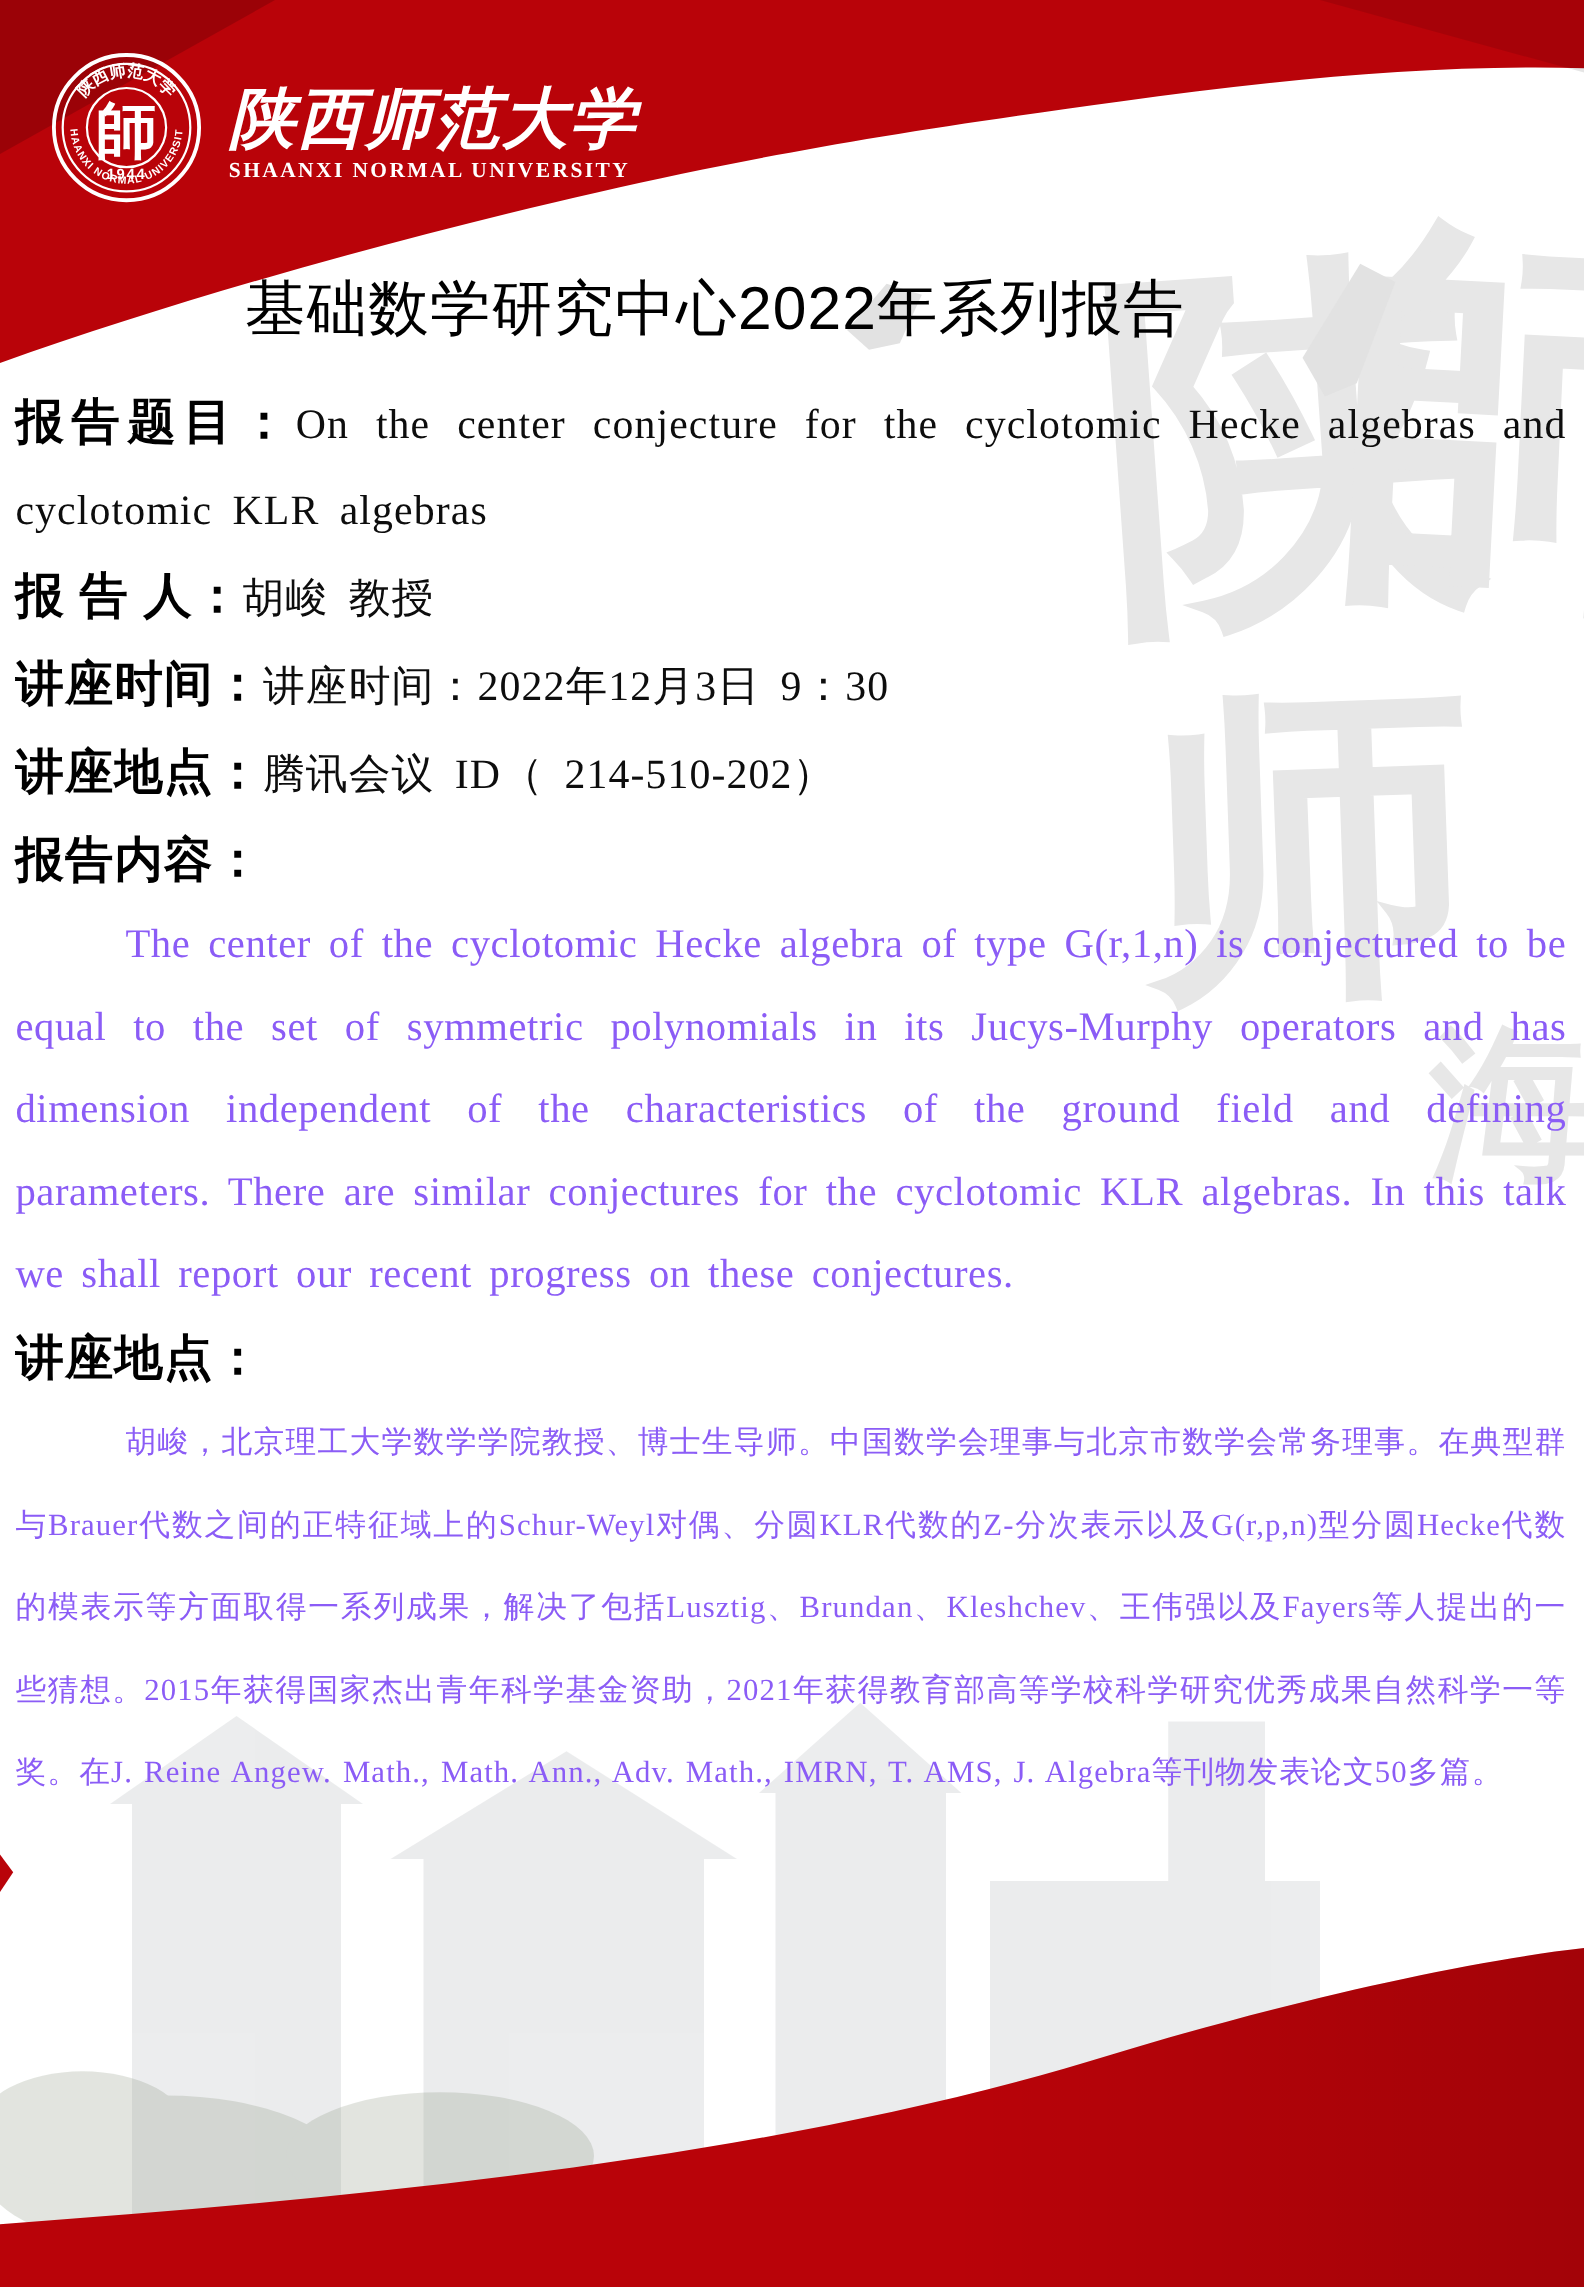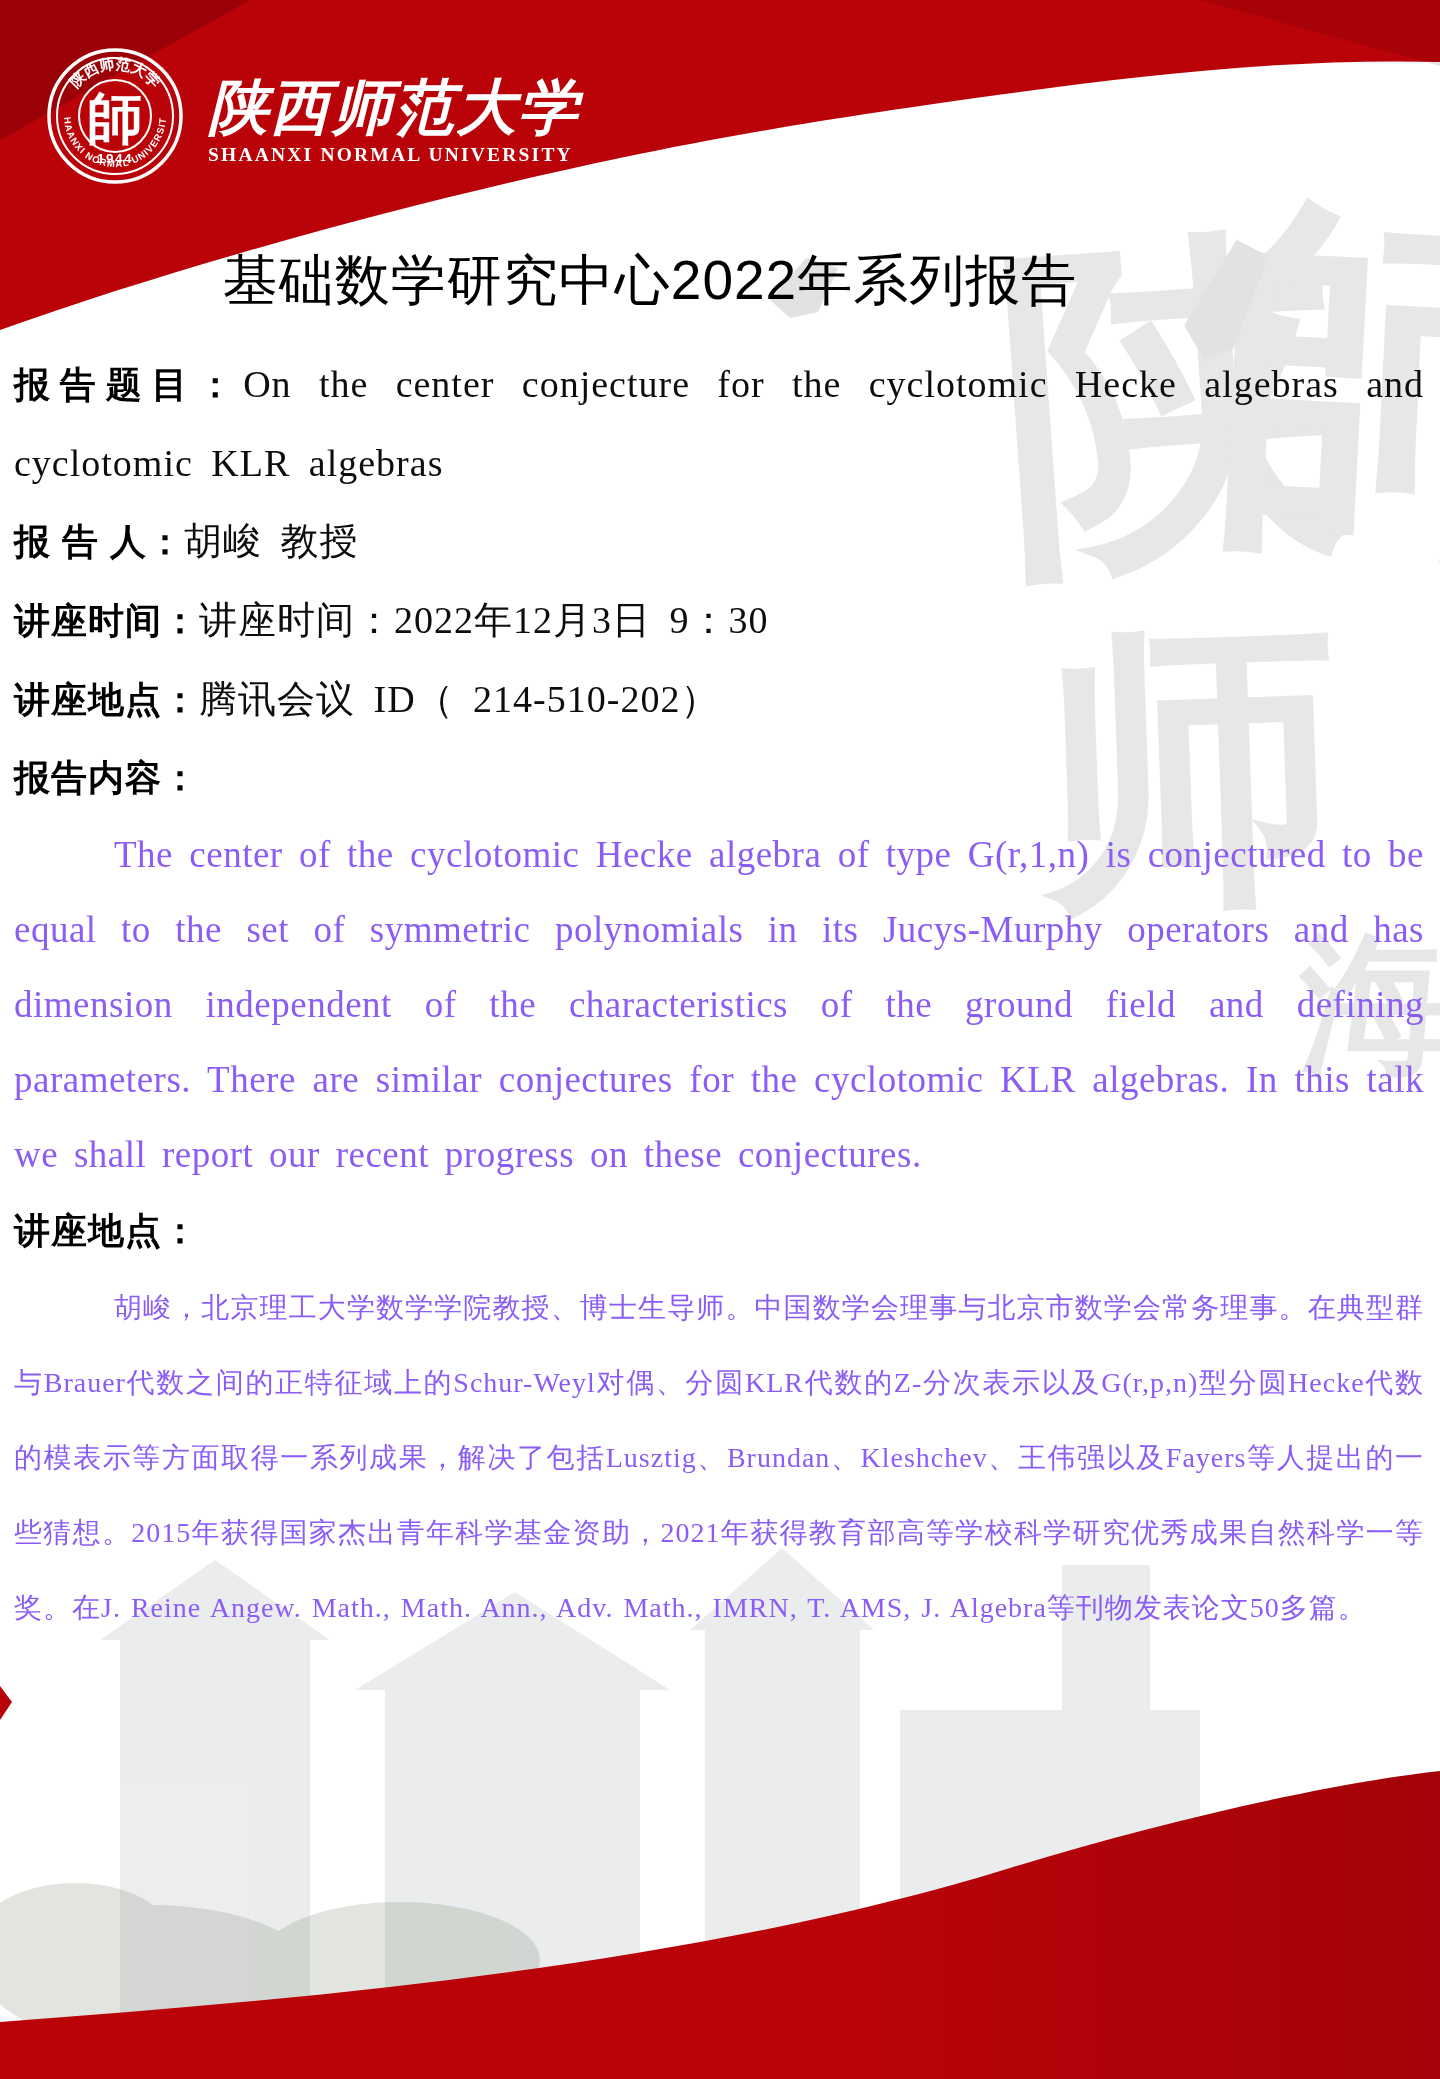--- a/index.html
+++ b/index.html
@@ -45,21 +45,21 @@
   .meta-row {
     line-height:78px;
     text-align:justify;
     font-size:38px;
     letter-spacing:1px;
     word-spacing:8px;
   }
   .meta-label, .section-label {
     font-family:"Liberation Sans","DejaVu Sans",sans-serif;
     font-weight:900;
-    font-size:36px;
+    font-size:44px;
     letter-spacing:1px;
     word-spacing:0;
     color:#000;
   }
   .section-label { display:block; line-height:78px; }
   .meta-value { color:#0d0d0d; }
   .para {
     text-align:justify;
     text-indent:100px;
     color:#8b5cf6;

